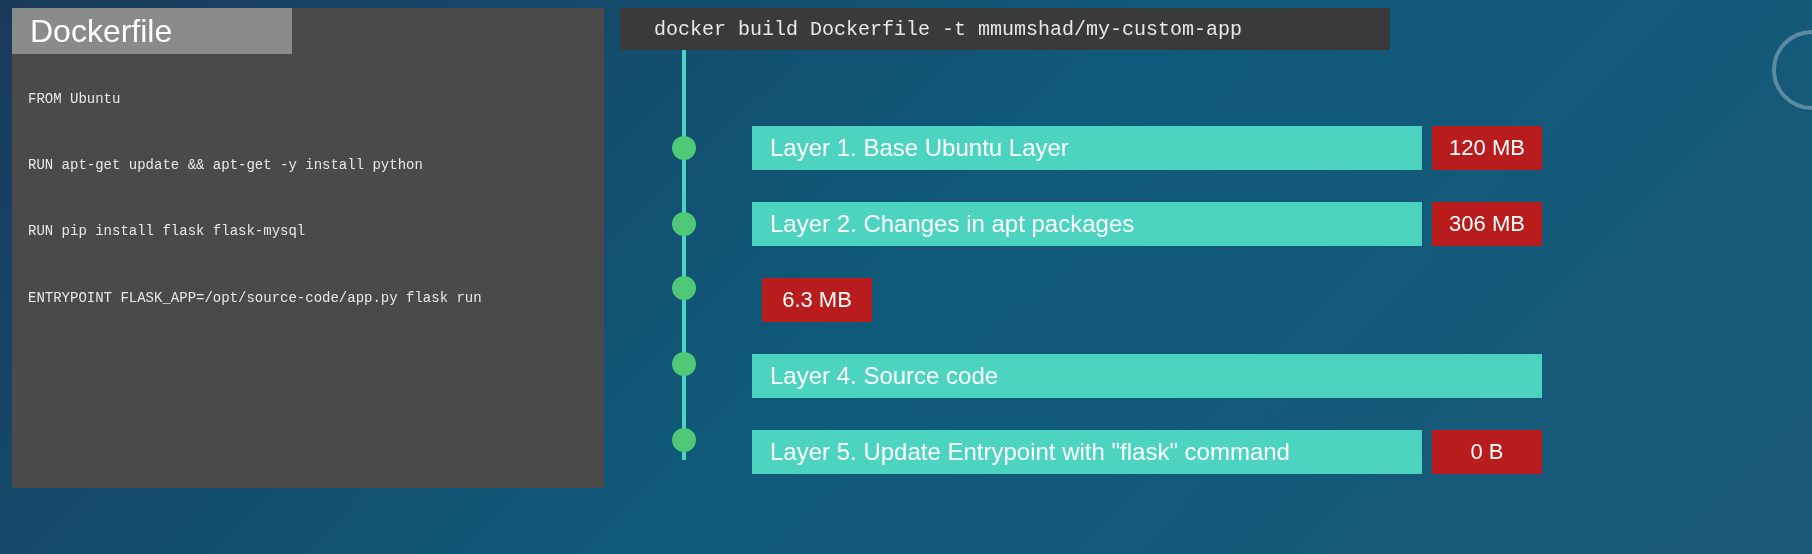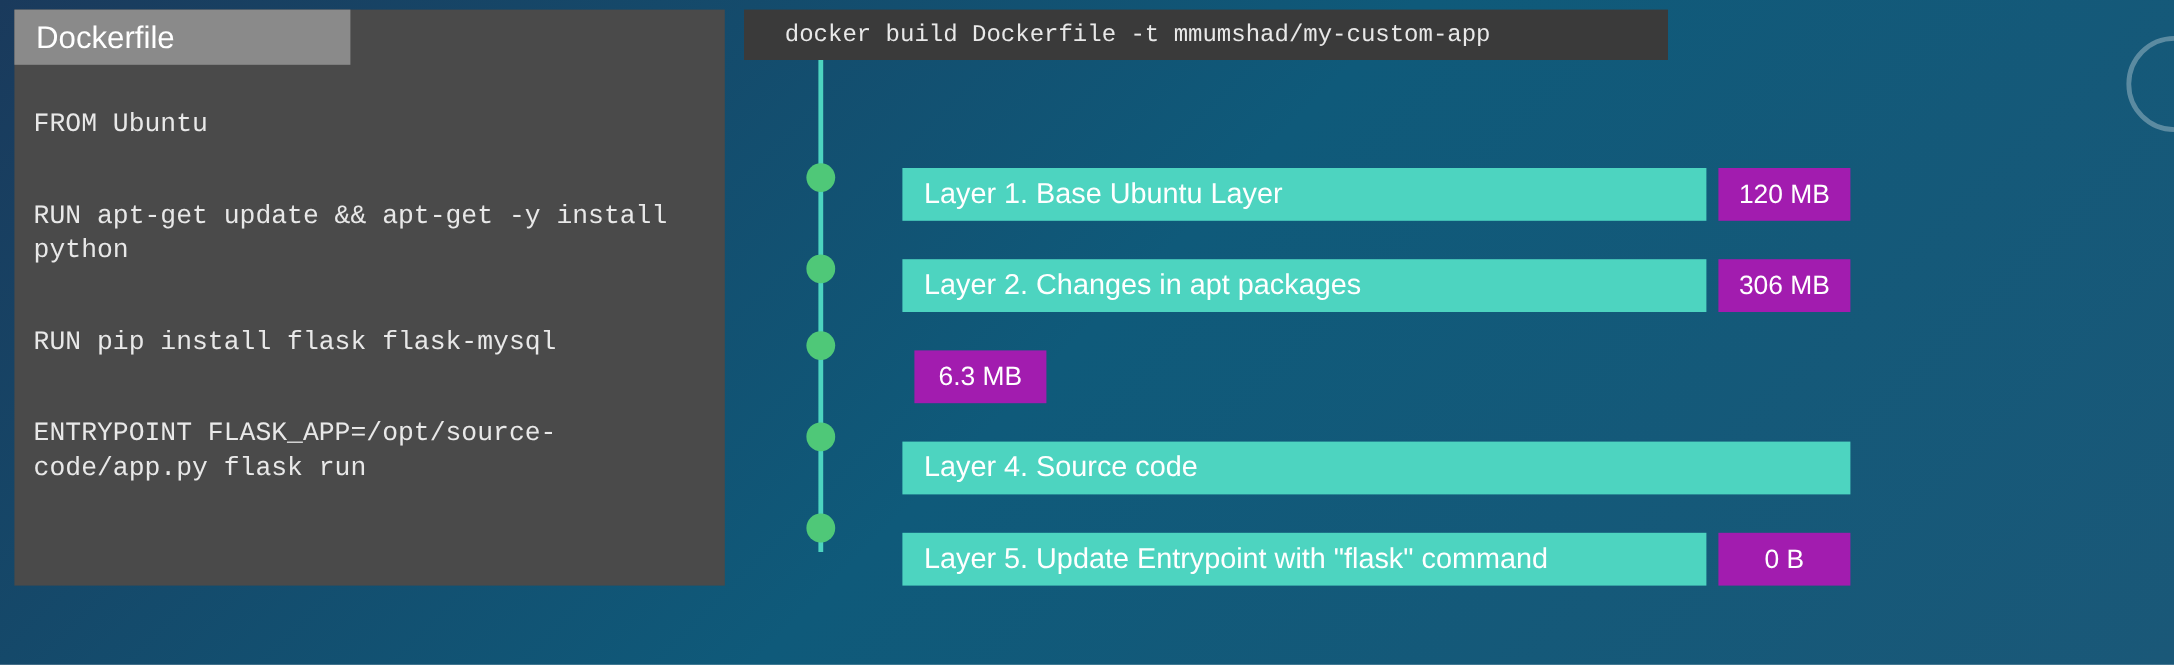--- a/index.html
+++ b/index.html
@@ -26,28 +26,28 @@
     .tab-header {
       width: 280px;
       height: 46px;
       background: #8a8a8a;
       display: flex;
       align-items: center;
       padding-left: 18px;
     }
     .tab-label {
       color: #ffffff;
-      font-size: 26px;
+      font-size: 32px;
       font-weight: 300;
     }
     .dockerfile-content {
       padding: 36px 16px 0 16px;
       color: #e8e8e8;
       font-family: "Consolas", "Courier New", monospace;
-      font-size: 22px;
+      font-size: 14px;
       line-height: 1.3;
     }
     .code-line {
       margin-bottom: 48px;
     }
     .code-line:last-child {
       margin-bottom: 13px;
     }
     .command-bar {
       position: absolute;
@@ -75,21 +75,21 @@
       position: absolute;
       width: 24px;
       height: 24px;
       background: #4fc878;
       border-radius: 50%;
       left: 672px;
     }
     .layers {
       position: absolute;
       left: 752px;
-      top: 140px;
+      top: 126px;
       width: 790px;
     }
     .layer-row {
       display: flex;
       align-items: center;
       margin-bottom: 32px;
       height: 44px;
     }
     .layer-label {
       flex: 1;
@@ -98,21 +98,21 @@
       display: flex;
       align-items: center;
       padding-left: 18px;
       color: #ffffff;
       font-size: 24px;
       font-weight: 400;
     }
     .layer-size {
       width: 110px;
       height: 100%;
-      background: #a21caf;
+      background: #b91c1c;
       display: flex;
       align-items: center;
       justify-content: center;
       color: #ffffff;
       font-size: 22px;
       margin-left: 10px;
     }
     .circle-decoration {
       position: absolute;
       right: -40px;

